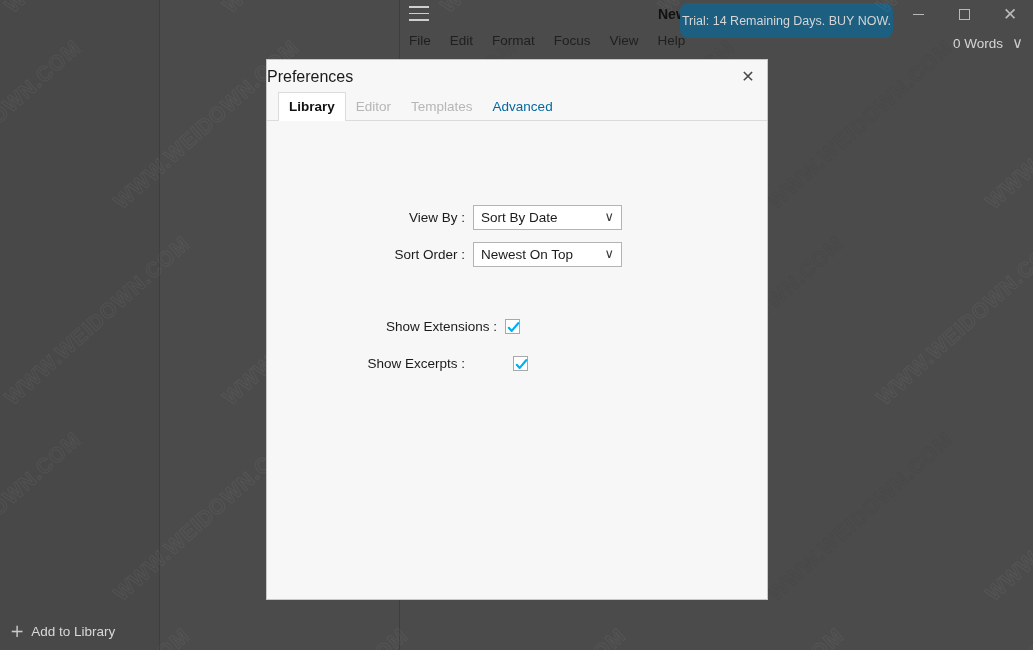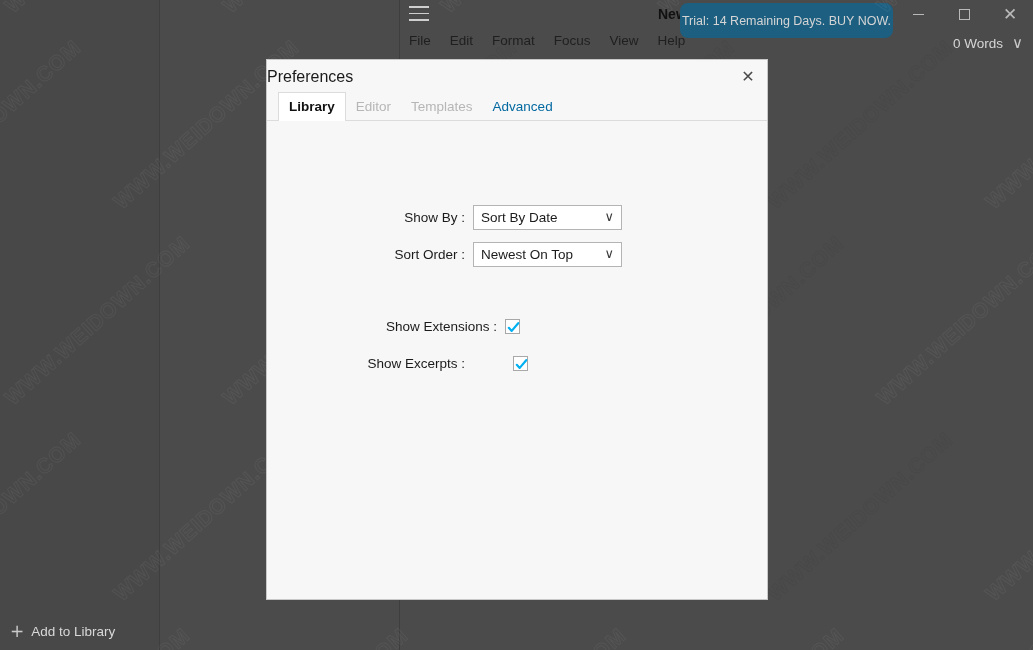--- a/index.html
+++ b/index.html
@@ -533,21 +533,21 @@
     <div id="prefs-tabs">
       <div class="tab active">Library</div>
       <div class="tab">Editor</div>
       <div class="tab">Templates</div>
       <div class="tab dim2">Advanced</div>
     </div>
 
     <div id="prefs-body">
 
       <div class="form-row" style="top:84px;">
-        <div class="form-label">Show By :</div>
+        <div class="form-label">View By :</div>
         <div class="select-box">
           <span class="select-value">Sort By Date</span>
           <span class="select-arrow">∨</span>
         </div>
       </div>
 
       <div class="form-row" style="top:121px;">
         <div class="form-label">Sort Order :</div>
         <div class="select-box">
           <span class="select-value">Newest On Top</span>

